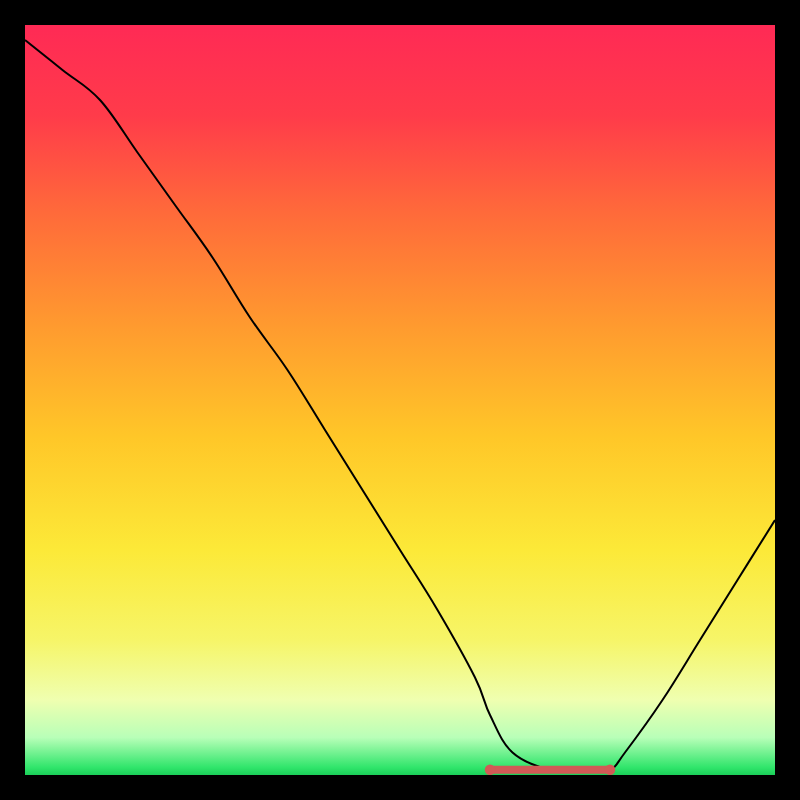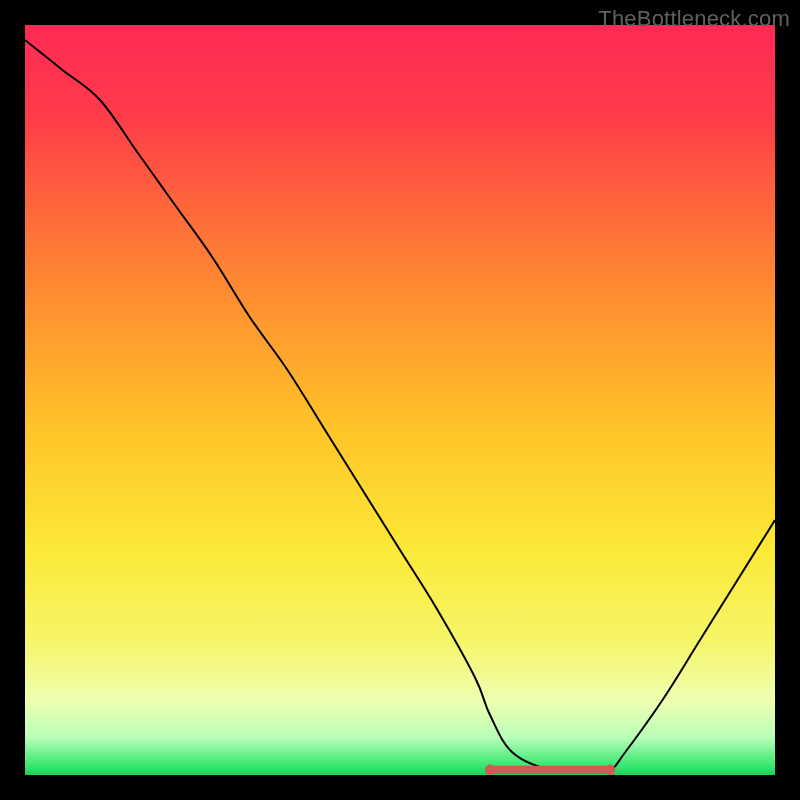--- a/index.html
+++ b/index.html
@@ -49,21 +49,20 @@
     width: 100%;
     height: 100%;
     overflow: visible;
   }
 </style>
 </head>
 <body>
 
 <div class="page">
 
-  <div class="watermark">TheBottleneck.com</div>
 
   <div class="plot-area">
 
     <svg class="gradient-bg" viewBox="0 0 100 100" preserveAspectRatio="none">
       <defs>
         <linearGradient id="bg-grad" x1="0" y1="0" x2="0" y2="1">
         <stop offset="0.00%" stop-color="#ff2a55"></stop>
             <stop offset="12.00%" stop-color="#ff3b4a"></stop>
             <stop offset="25.00%" stop-color="#ff6a3a"></stop>
             <stop offset="40.00%" stop-color="#ff9a2f"></stop>

